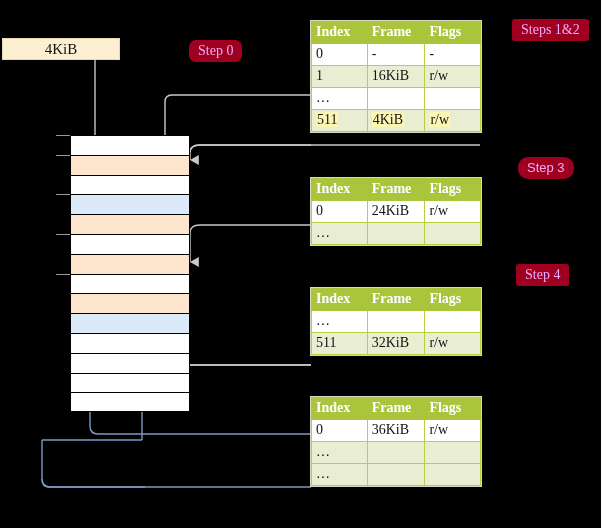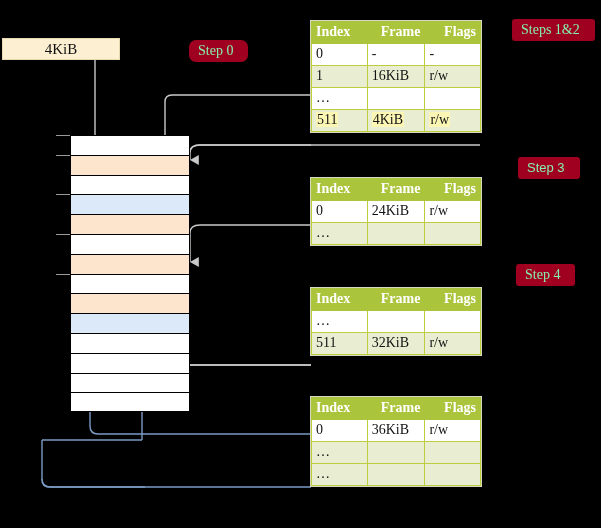--- a/index.html
+++ b/index.html
@@ -43,32 +43,32 @@
     font-size: 15px;
     line-height: 21px;
     text-align: center;
     box-sizing: border-box;
   }
 
   
   .step-badge {
     position: absolute;
     background: #a00020;
-    color: #86efac;
+    color: #f0abfc;
     font-size: 14px;
     line-height: 19px;
-    padding: 1px 15px 2px 9px;
+    padding: 1px 9px 2px 9px;
     border-radius: 3px;
     box-sizing: border-box;
     white-space: nowrap;
     box-shadow: 0 1px 1px rgba(0,0,0,0.6);
   }
   .badge-step0   { left: 189px; top: 40px; border-radius: 7px; }
   .badge-steps12 { left: 512px; top: 19px; font-family: "Liberation Serif", serif; }
-  .badge-step3   { left: 518px; top: 157px; font-family: "Liberation Sans", sans-serif; font-size: 13px; }
+  .badge-step3   { left: 518px; top: 157px; font-family: "Liberation Sans", sans-serif; font-size: 13px; border-radius: 10px; }
   .badge-step4   { left: 516px; top: 264px; }
 
   
   .memcol {
     position: absolute;
     left: 70px;
     top: 135px;
     width: 120px;
     height: 278px;
   }
@@ -114,21 +114,21 @@
     font-weight: normal;
     vertical-align: middle;
   }
   .ptable th {
     background: #aac43c;
     color: #ffffff;
     font-weight: bold;
     border-color: #aac43c;
     font-size: 14px;
   }
-  .ptable th + th { border-left: 1px solid #ffffff; text-align: right; }
+  .ptable th + th { border-left: 1px solid #ffffff; }
   .ptable tr.alt td { background: #e9eed3; }
   .ptable tr.plain td { background: #ffffff; }
   .ptable .c-index { width: 56px; }
   .ptable .c-frame { width: 58px; }
   .ptable .c-flags { width: 56px; }
   .hl { background: #fbf6b4; padding: 0 1px; }
 
   .table-pml4 { left: 311px; top: 21px; }
   .table-pdpt { left: 311px; top: 178px; }
   .table-pd   { left: 311px; top: 288px; }

